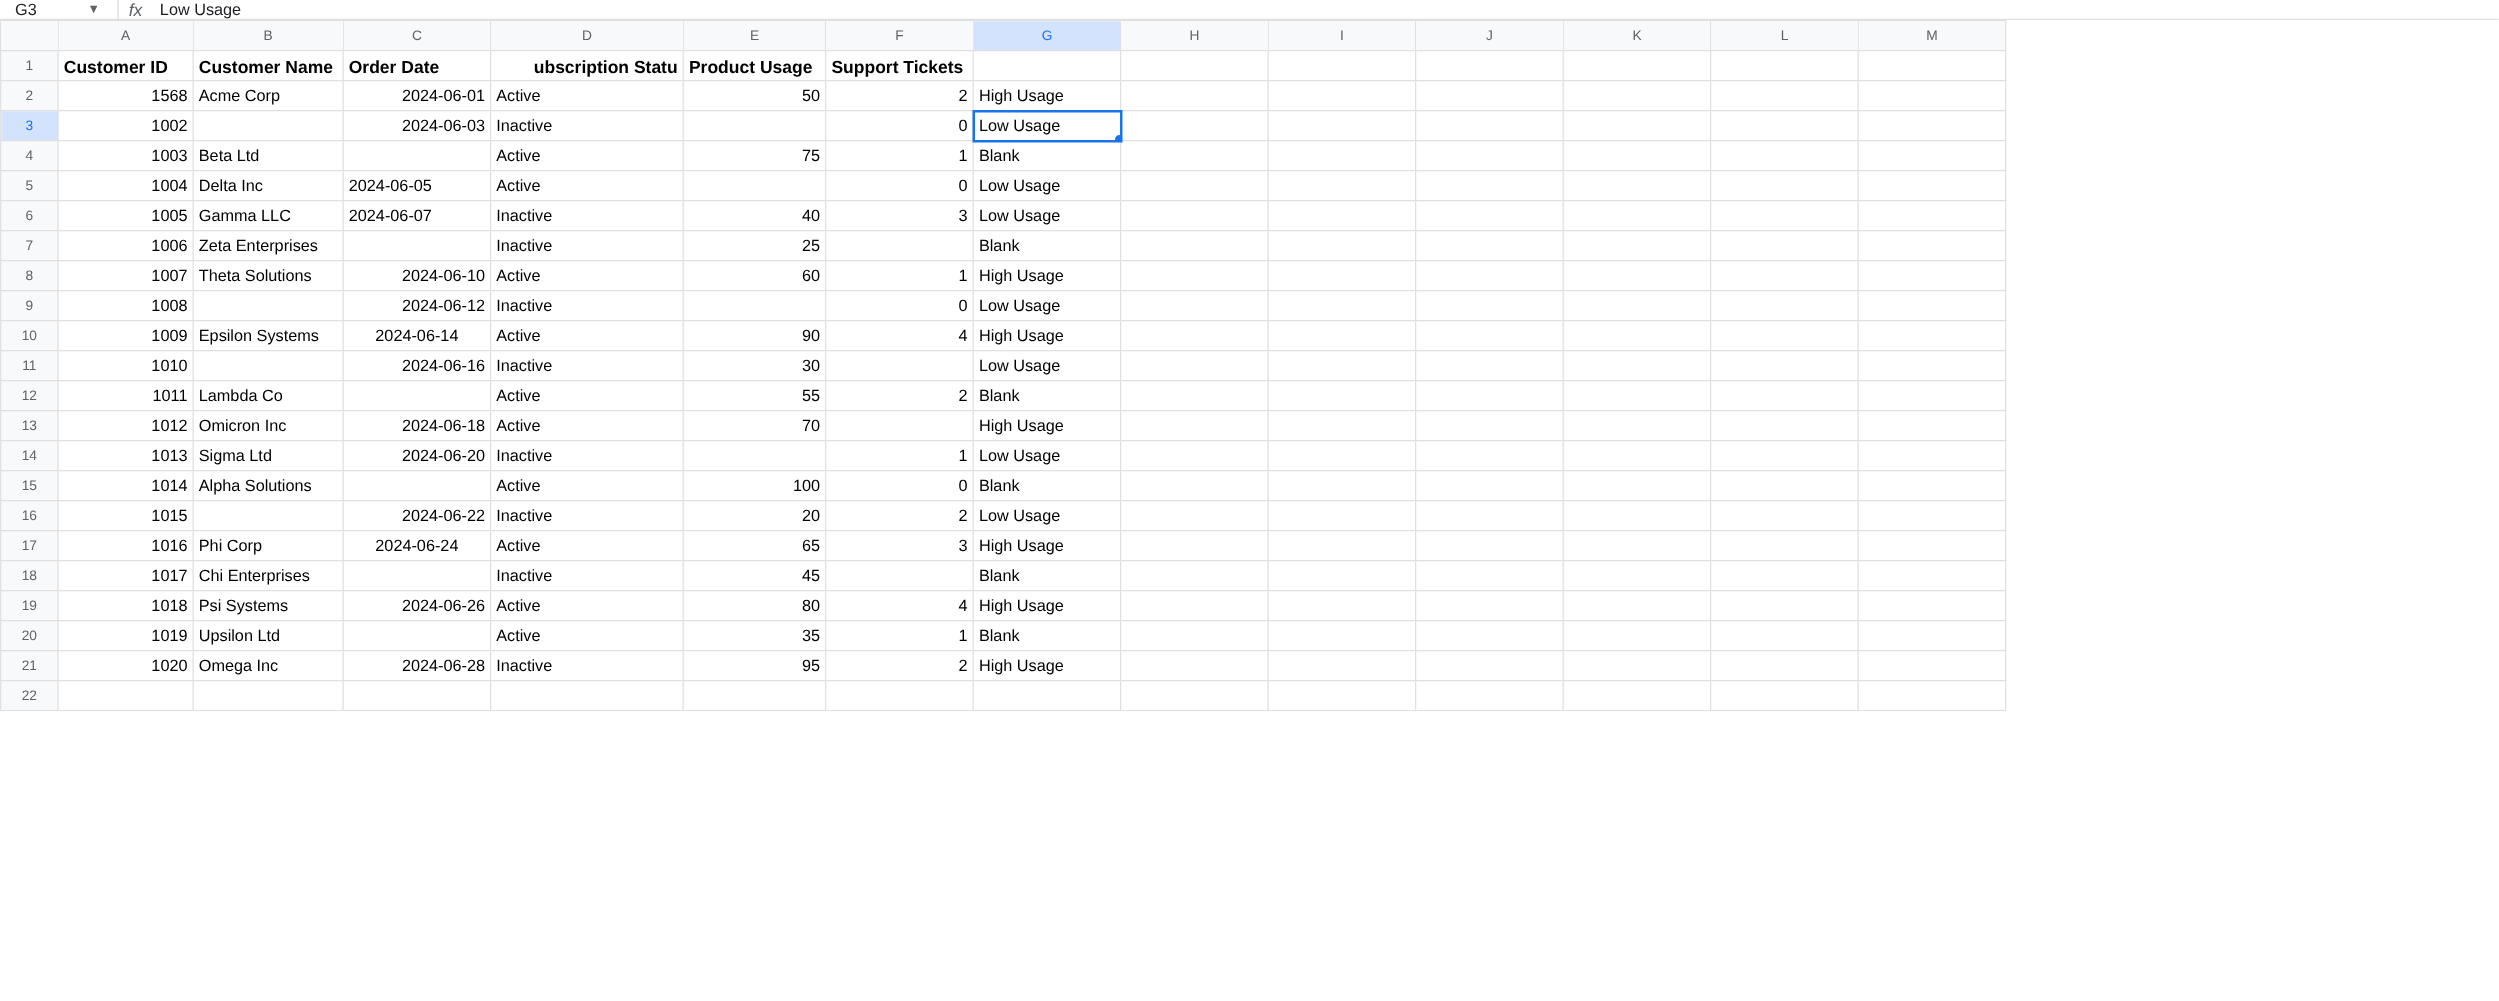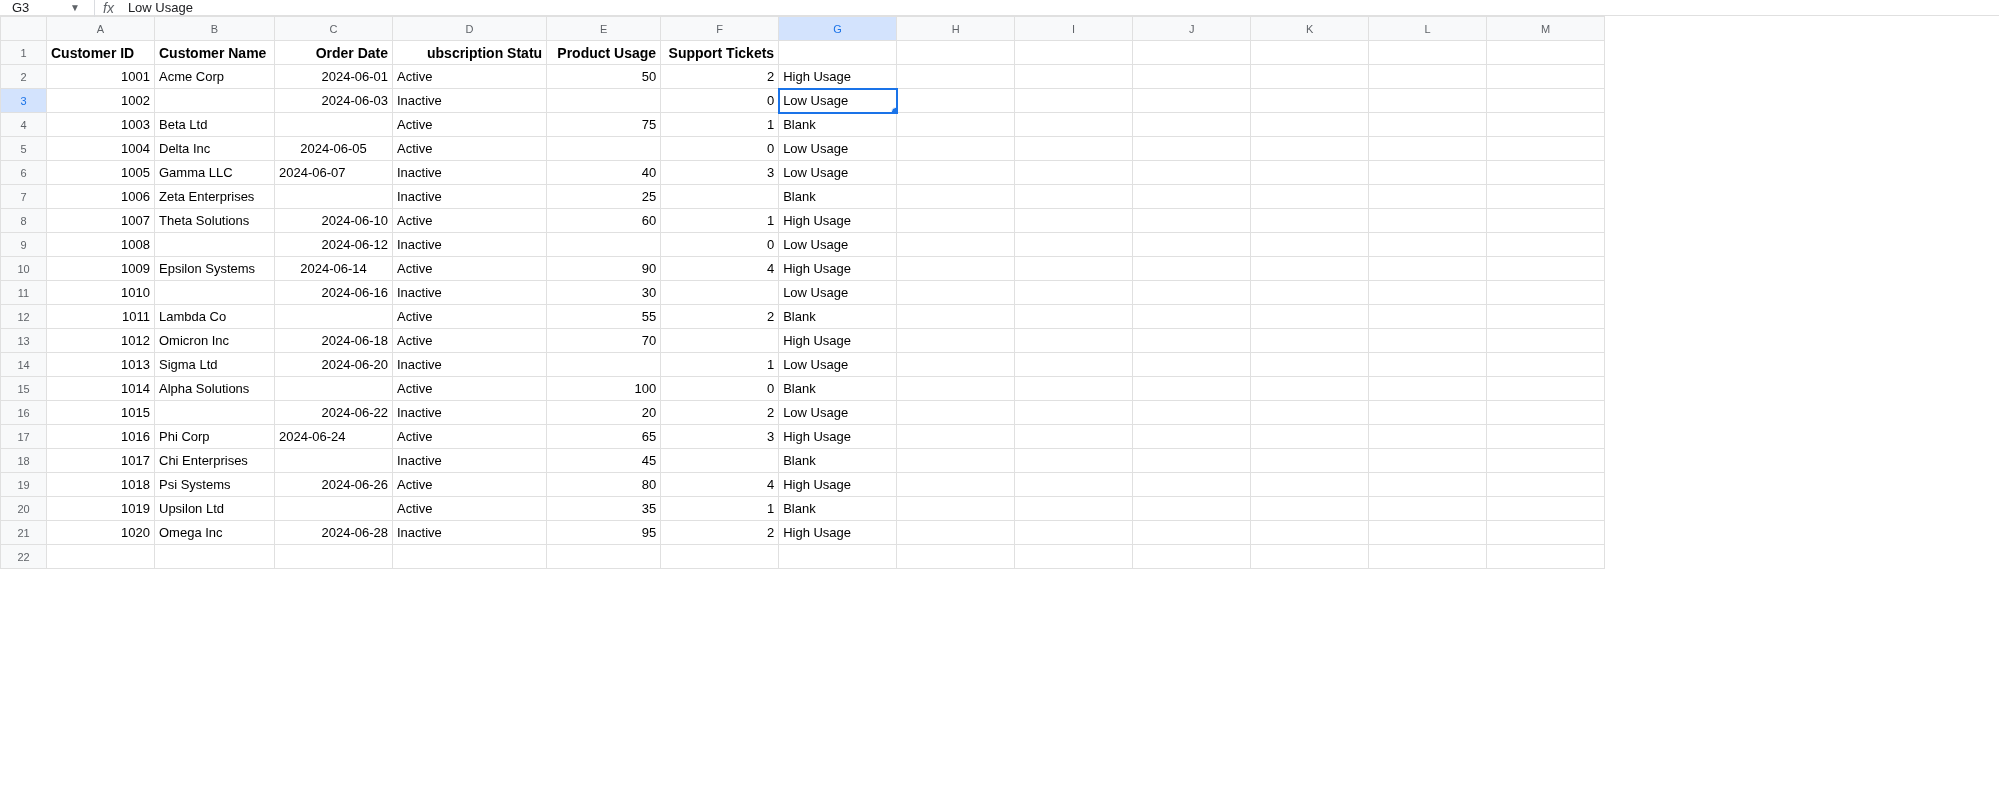--- a/index.html
+++ b/index.html
@@ -99,21 +99,21 @@
   .col-F { width: 118px; }
   .col-G { width: 118px; text-align: left; }
   .col-H, .col-I, .col-J, .col-K, .col-L, .col-M { width: 118px; }
   .hdr {
     font-weight: bold !important;
     color: #000;
     font-size: 14px;
   }
   .num { text-align: right; }
   .txt { text-align: left; }
-  .ctr { text-align: right; }
+  .ctr { text-align: left; }
   .selected-cell {
     position: relative;
     outline: 2px solid #1a73e8;
     outline-offset: -1px;
     background: #fff;
   }
   .selected-cell::after {
     content: "";
     position: absolute;
     right: -4px;
@@ -169,21 +169,21 @@
         <td class="col-G txt"></td>
         <td class="col-H ctr"></td>
         <td class="col-I ctr"></td>
         <td class="col-J ctr"></td>
         <td class="col-K ctr"></td>
         <td class="col-L ctr"></td>
         <td class="col-M ctr"></td>
       </tr>
       <tr>
         <th>2</th>
-        <td class="col-A num">1001</td>
+        <td class="col-A num">1568</td>
         <td class="col-B txt">Acme Corp</td>
         <td class="col-C num" style="text-align: right;">2024-06-01</td>
         <td class="col-D txt">Active</td>
         <td class="col-E num">50</td>
         <td class="col-F num">2</td>
         <td class="col-G txt">High Usage</td>
         <td class="col-H txt"></td>
         <td class="col-I txt"></td>
         <td class="col-J txt"></td>
         <td class="col-K txt"></td>
@@ -219,21 +219,21 @@
         <td class="col-I txt"></td>
         <td class="col-J txt"></td>
         <td class="col-K txt"></td>
         <td class="col-L txt"></td>
         <td class="col-M txt"></td>
       </tr>
       <tr>
         <th>5</th>
         <td class="col-A num">1004</td>
         <td class="col-B txt">Delta Inc</td>
-        <td class="col-C num" style="text-align: center;">2024-06-05</td>
+        <td class="col-C num" style="text-align: left;">2024-06-05</td>
         <td class="col-D txt">Active</td>
         <td class="col-E num"></td>
         <td class="col-F num">0</td>
         <td class="col-G txt">Low Usage</td>
         <td class="col-H txt"></td>
         <td class="col-I txt"></td>
         <td class="col-J txt"></td>
         <td class="col-K txt"></td>
         <td class="col-L txt"></td>
         <td class="col-M txt"></td>
@@ -411,21 +411,21 @@
         <td class="col-I txt"></td>
         <td class="col-J txt"></td>
         <td class="col-K txt"></td>
         <td class="col-L txt"></td>
         <td class="col-M txt"></td>
       </tr>
       <tr>
         <th>17</th>
         <td class="col-A num">1016</td>
         <td class="col-B txt">Phi Corp</td>
-        <td class="col-C num" style="text-align: left; margin-left: 28px;">2024-06-24</td>
+        <td class="col-C num" style="text-align: center; margin-left: 28px;">2024-06-24</td>
         <td class="col-D txt">Active</td>
         <td class="col-E num">65</td>
         <td class="col-F num">3</td>
         <td class="col-G txt">High Usage</td>
         <td class="col-H txt"></td>
         <td class="col-I txt"></td>
         <td class="col-J txt"></td>
         <td class="col-K txt"></td>
         <td class="col-L txt"></td>
         <td class="col-M txt"></td>

